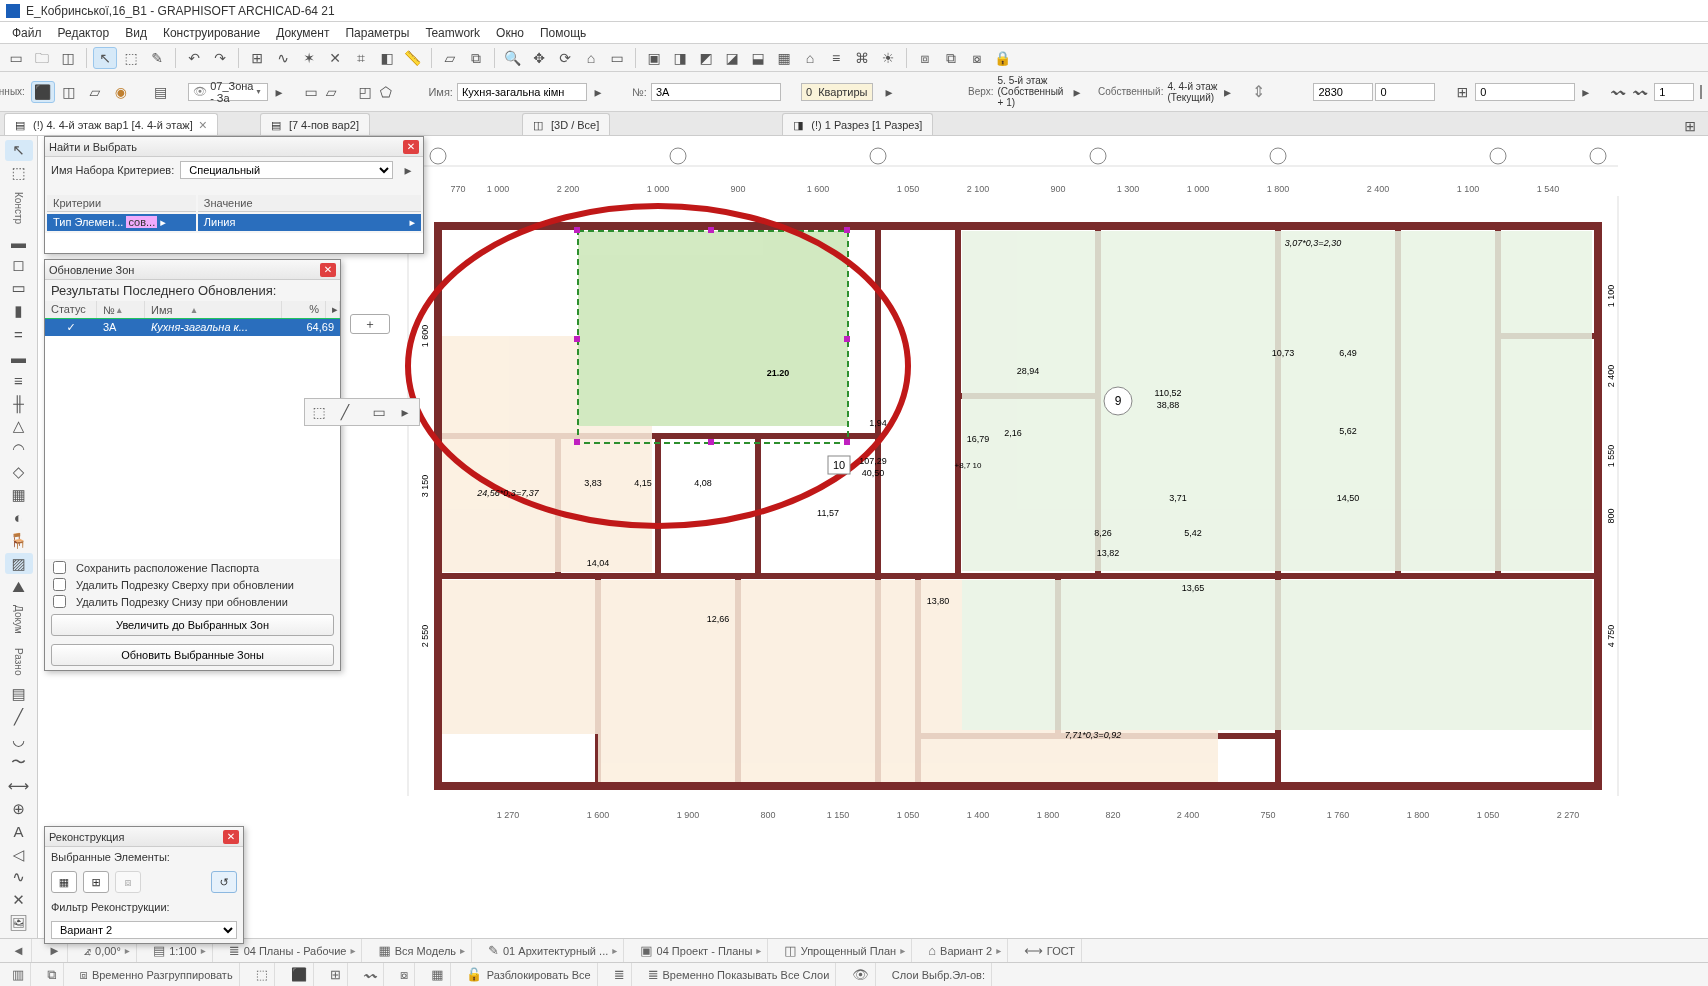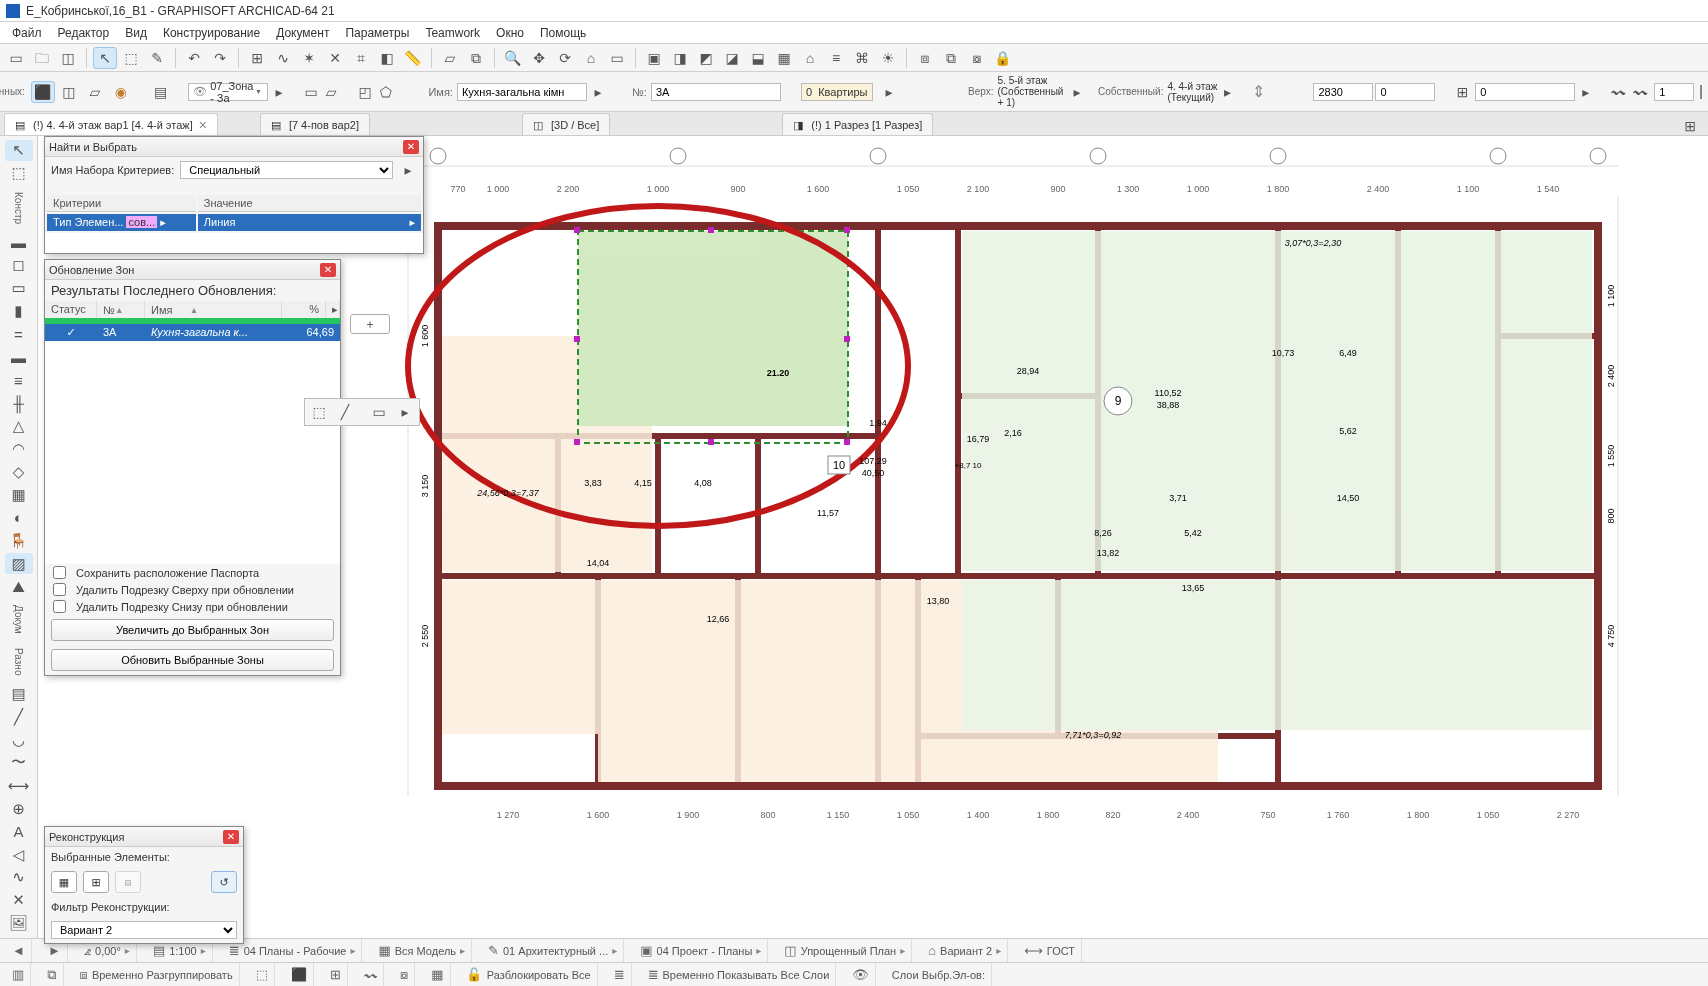--- a/index.html
+++ b/index.html
@@ -55,21 +55,21 @@
   .panel-row { padding: 4px 6px; display: flex; align-items: center; gap: 6px; }
   .panel-btn { flex: 1; height: 22px; border: 1px solid #aaa; background: linear-gradient(#fff,#eee); border-radius: 3px; font-size: 11px; cursor: pointer; }
   .panel-check { display: flex; align-items: center; gap: 10px; padding: 2px 8px; font-size: 11px; }
 
   
   .crit-table { width: 100%; font-size: 11px; margin-top: 10px; }
   .crit-header td { background: #f0f0f0; border-bottom: 1px solid #ccc; padding: 2px 6px; color: #555; }
   .crit-row td { background: #2a6ebd; color: #fff; padding: 2px 6px; }
 
   
-  .zone-list-header { display: flex; background: #f0f0f0; border-bottom: 6px solid #22c55e; font-size: 11px; color: #555; }
+  .zone-list-header { display: flex; background: #f0f0f0; border-bottom: 1px solid #22c55e; font-size: 11px; color: #555; }
   .zone-list-header > div { padding: 2px 6px; border-right: 1px solid #ddd; }
   .zone-row { display: flex; background: #2a6ebd; color: #fff; font-size: 11px; }
   .zone-row > div { padding: 2px 6px; }
   .zone-body { height: 240px; background: #fff; overflow: auto; }
   .plus-btn { width: 40px; height: 20px; border: 1px solid #aaa; background: #fff; border-radius: 3px; display: flex; align-items: center; justify-content: center; cursor: pointer; margin-left: auto; }
 
   
   .status-bar { height: 24px; background: #f5f5f5; border-top: 1px solid #ccc; display: flex; align-items: center; padding: 0 6px; gap: 10px; font-size: 11px; color: #555; }
   .status-group { display: flex; align-items: center; gap: 4px; padding: 0 6px; border-right: 1px solid #ddd; height: 100%; }
   .status-icon { font-size: 13px; color: #666; }

